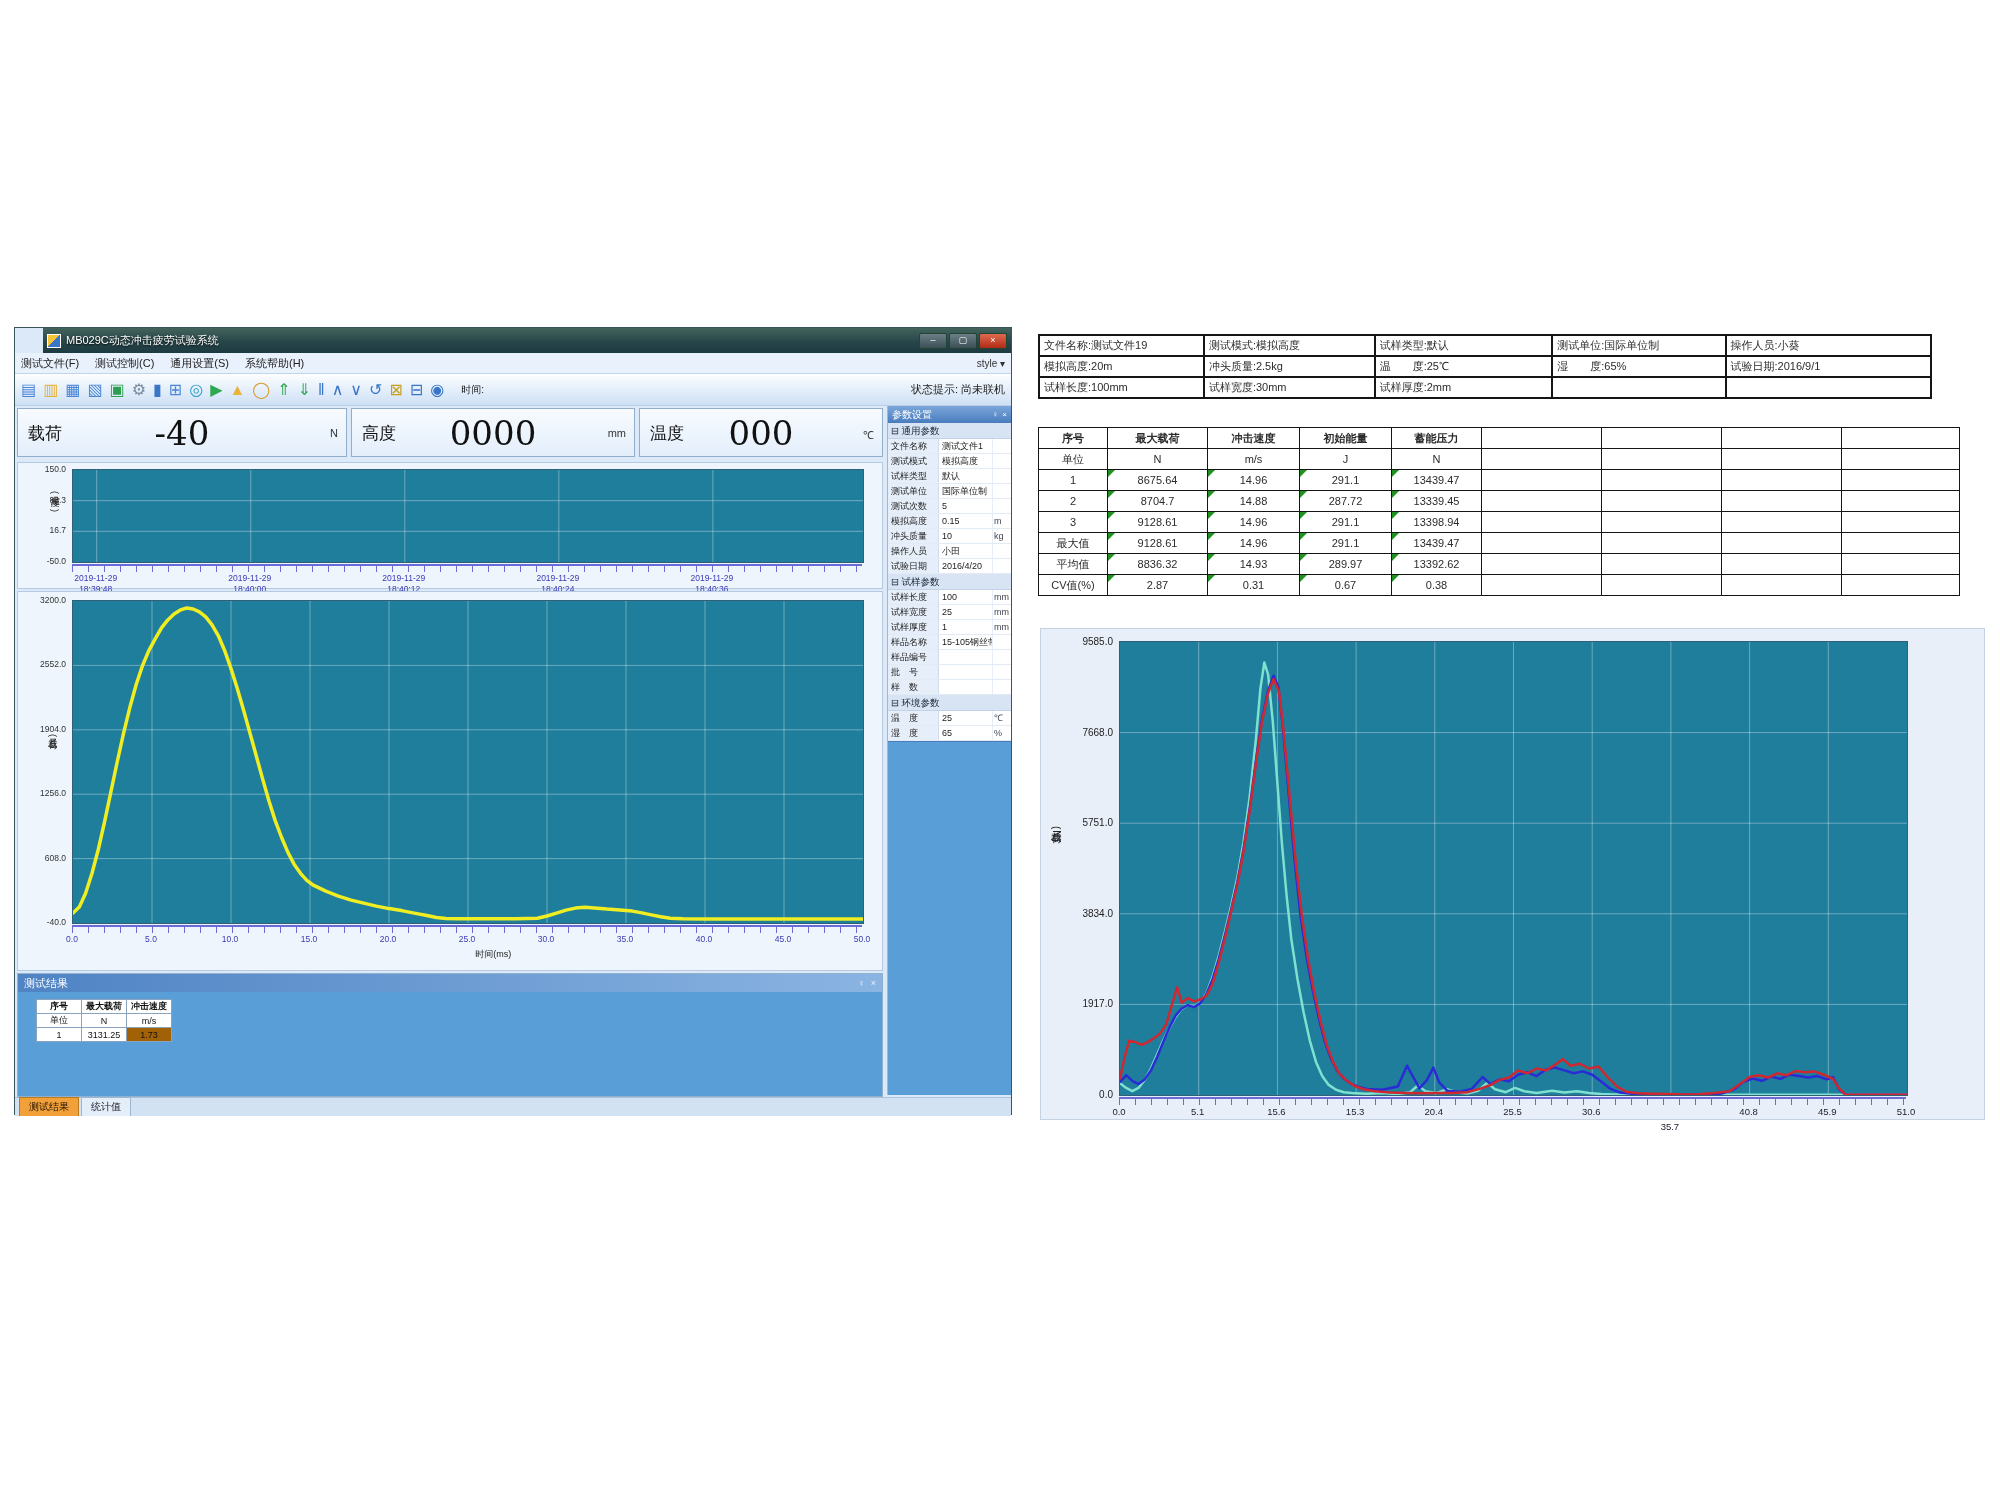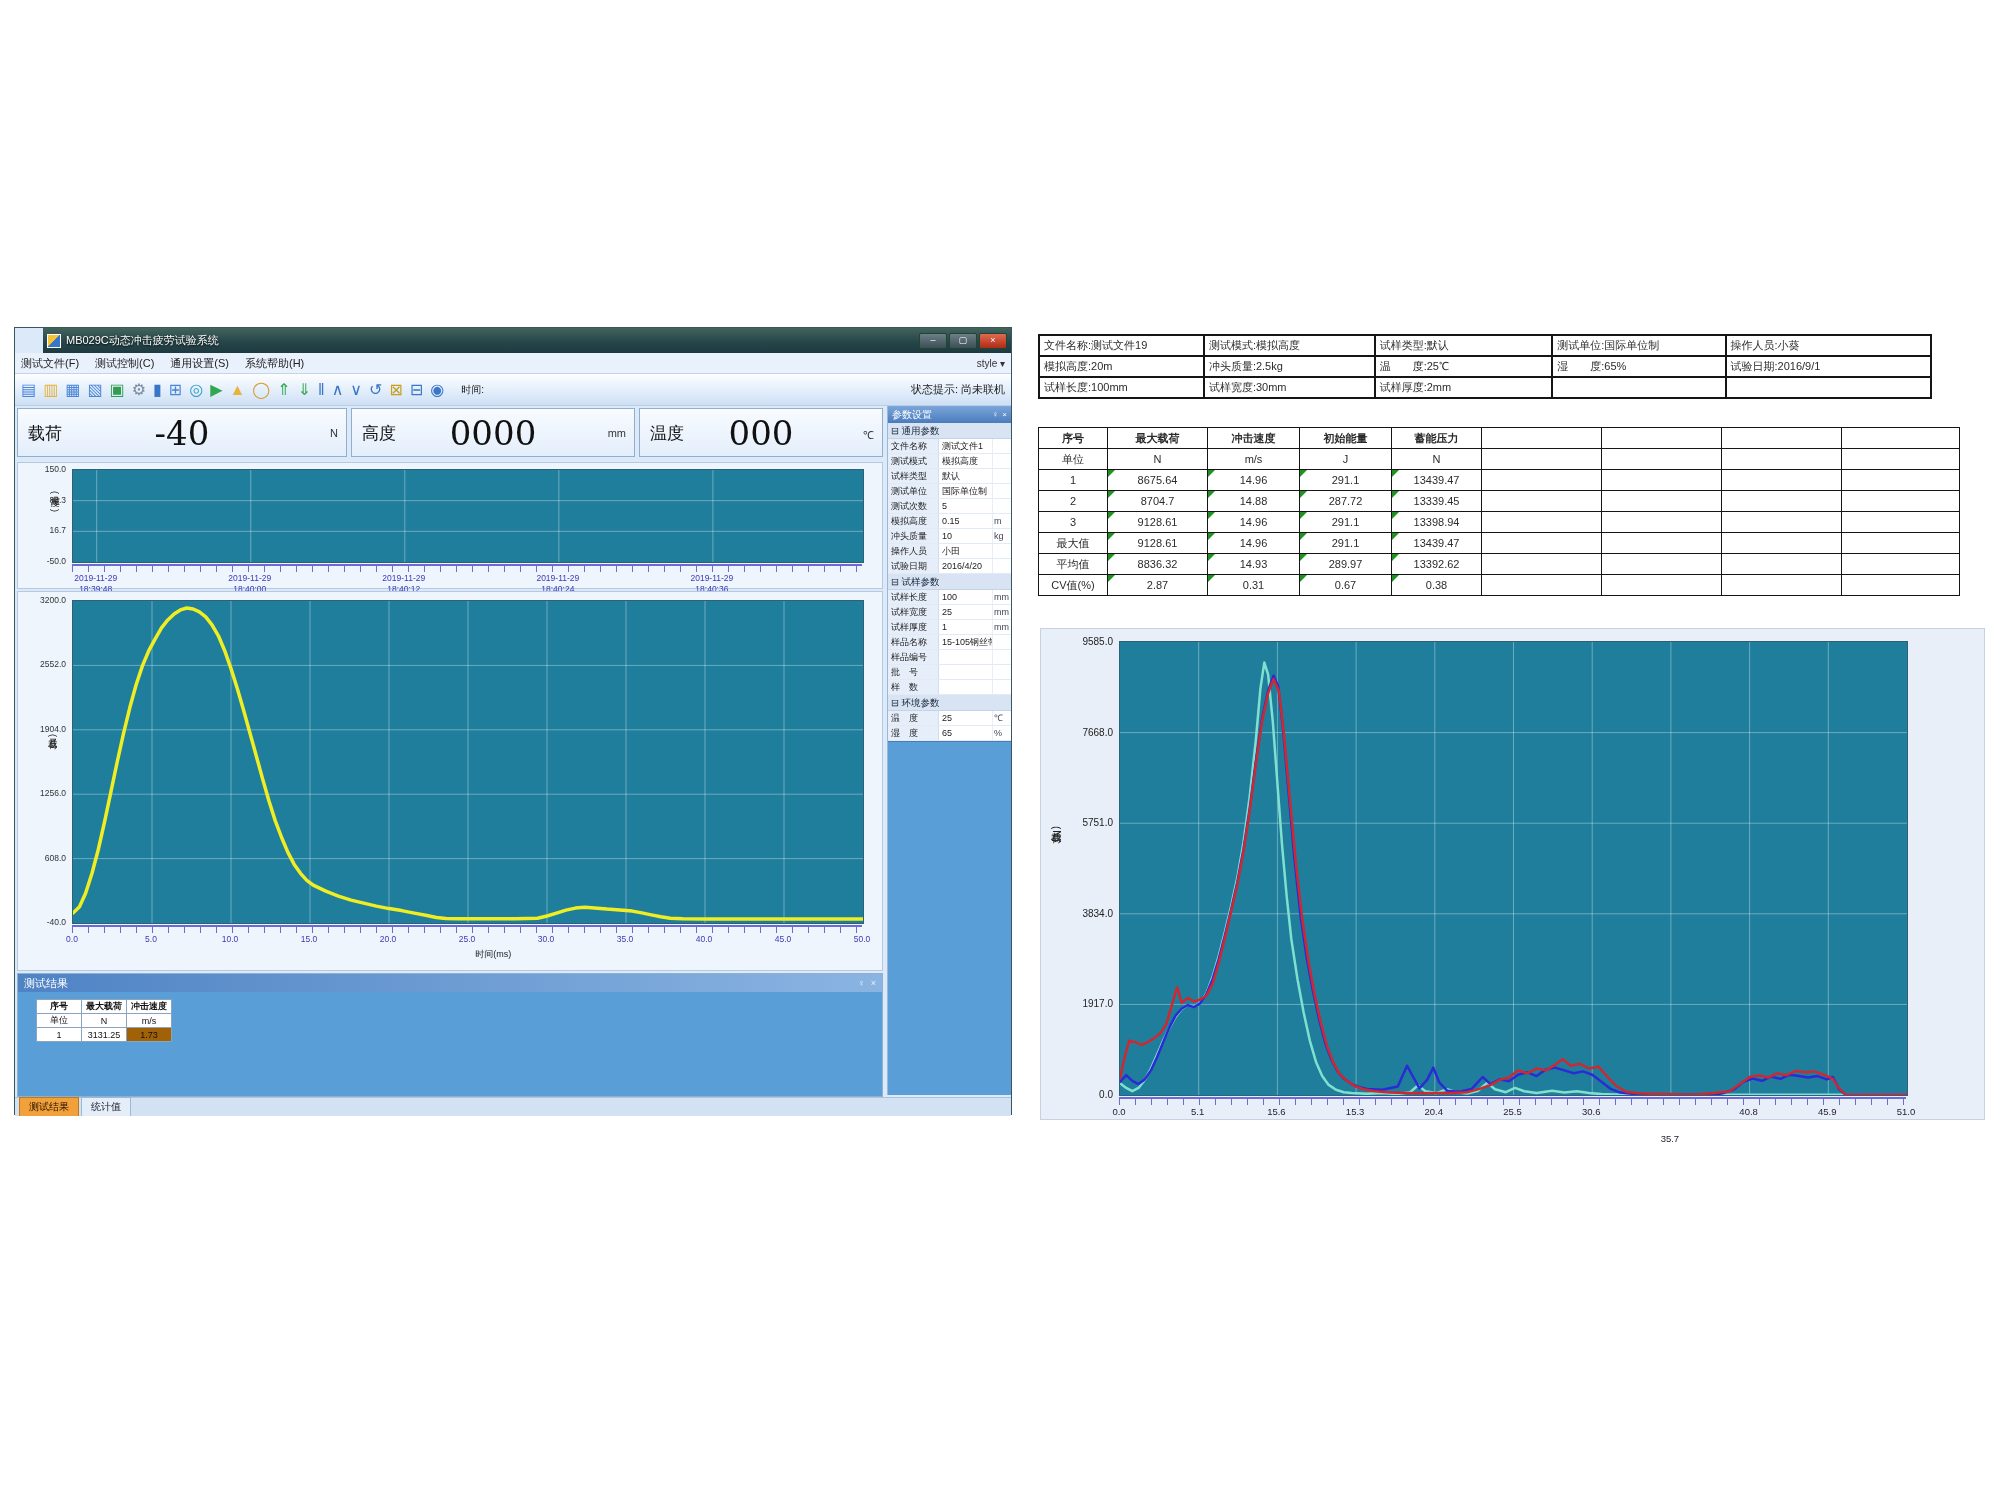--- a/index.html
+++ b/index.html
@@ -537,21 +537,21 @@
           <span style="left: 26px; width: 46px; top: 460px;">0.0</span>
         </div>
       <div class="xticks">
           <span style="left: 78px; top: 477px;">0.0</span>
           <span style="left: 156.7px; top: 477px;">5.1</span>
           <span style="left: 235.4px; top: 477px;">15.6</span>
           <span style="left: 314.1px; top: 477px;">15.3</span>
           <span style="left: 392.8px; top: 477px;">20.4</span>
           <span style="left: 471.5px; top: 477px;">25.5</span>
           <span style="left: 550.2px; top: 477px;">30.6</span>
-          <span style="left: 628.9px; top: 504px; text-align: center;">35.7</span>
+          <span style="left: 628.9px; top: 492px; text-align: center;">35.7</span>
           <span style="left: 707.6px; top: 477px;">40.8</span>
           <span style="left: 786.3px; top: 477px;">45.9</span>
           <span style="left: 865px; top: 477px;">51.0</span>
         </div>
     </div>
   </div>
 
 </div>
 
 </body></html>

